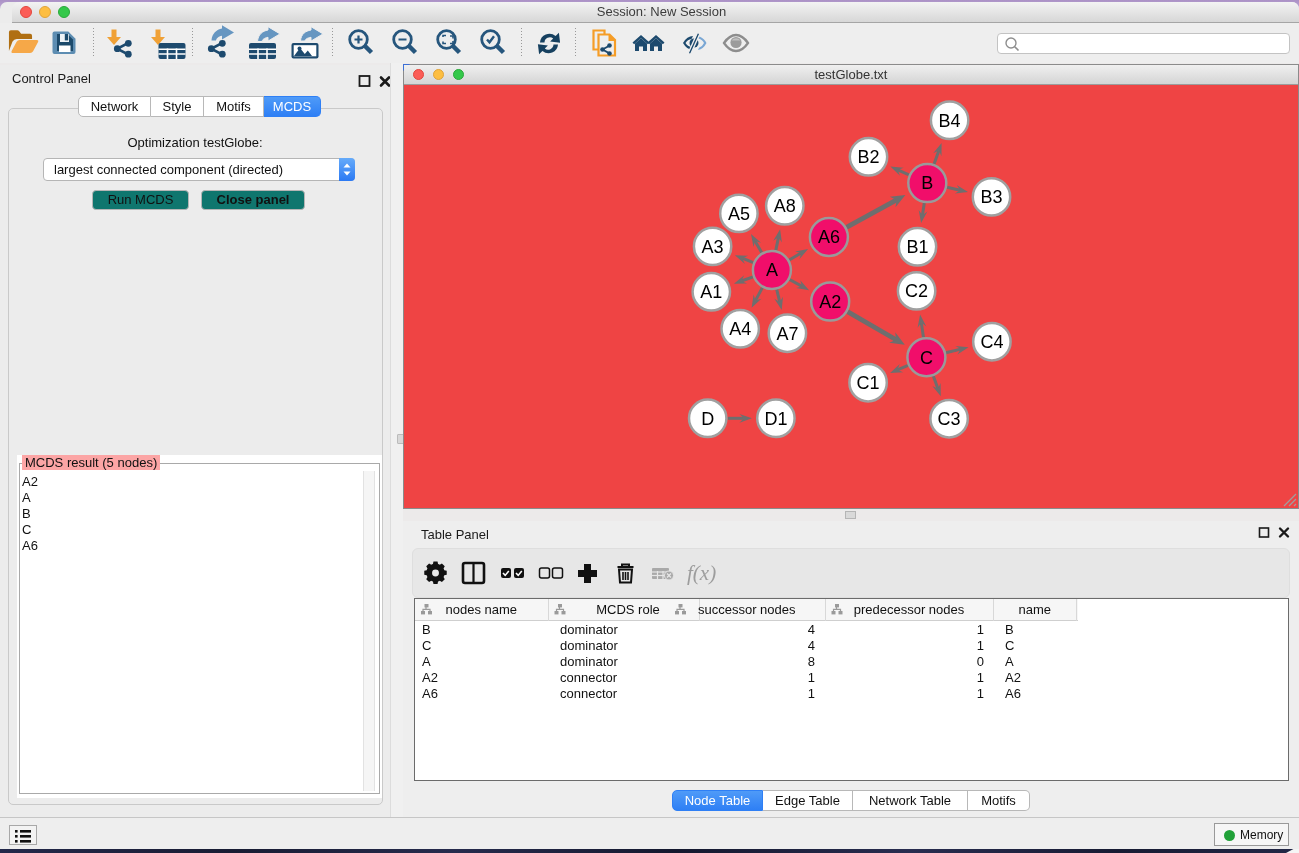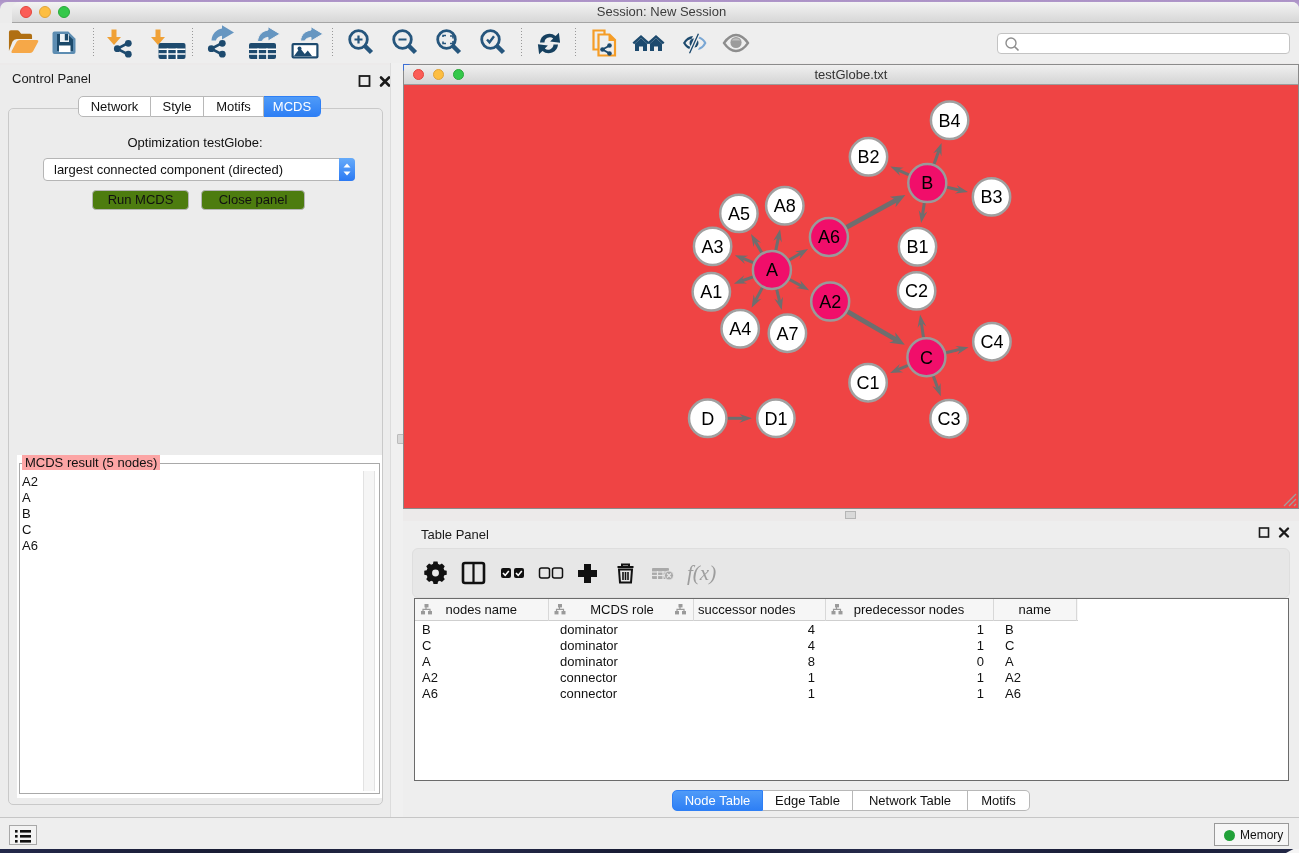--- a/index.html
+++ b/index.html
@@ -36,21 +36,21 @@
 #cpanel .hdr { position:absolute; left:12px; top:6px; font-size:13px; color:#1a1a1a; }
 .paneltab { position:absolute; display:flex; font-size:13px; z-index:5; }
 .paneltab .seg { background:#fff; border:1px solid #b8b8b8; border-left:none; padding:0 14px; line-height:19px; height:21px; color:#111; }
 .paneltab .seg:first-child { border-left:1px solid #b8b8b8; border-radius:5px 0 0 5px; }
 .paneltab .seg:last-child { border-radius:0 5px 5px 0; }
 .paneltab .seg.sel { background:linear-gradient(#4f9bf8,#2e7ff5); border-color:#2e7ff5; color:#fff; }
 #cpane { position:absolute; left:8px; top:43px; width:375px; height:697px; background:#ececec; border:1px solid #c9c9c9; border-radius:5px; }
 #optlabel { position:absolute; left:0; top:70px; width:390px; text-align:center; font-size:13px; color:#111; }
 #optsel { position:absolute; left:43px; top:93px; width:312px; height:23px; background:#fff; border:1px solid #b5b5b5; border-radius:4px; font-size:13px; color:#111; line-height:21px; padding-left:10px; }
 #optsel .stepper { position:absolute; right:-1px; top:-1px; width:16px; height:23px; border-radius:0 4px 4px 0; background:linear-gradient(#66abfa,#2b79f3); }
-.cbtn { position:absolute; height:20px; background:#4d7c0f; border:1px solid #b5b5b5; border-radius:4px; font-size:13px; color:#111; text-align:center; line-height:18px; }
+.cbtn { position:absolute; height:20px; background:#0f766e; border:1px solid #b5b5b5; border-radius:4px; font-size:13px; color:#111; text-align:center; line-height:18px; }
 #mcdsbox { position:absolute; left:17px; top:390px; width:365px; height:343px; background:#fff; }
 #mcdsfield { position:absolute; left:2px; top:8px; right:2px; bottom:4px; border:1px solid #a9a9a9; }
 #mcdslegend { position:absolute; left:5px; top:0px; background:#fca5a5; padding:0 3px; font-size:13px; color:#111; }
 #mcdslist { position:absolute; left:5px; top:19px; font-size:13px; color:#111; line-height:16px; }
 #mcdsscroll { position:absolute; right:7px; top:16px; width:12px; height:320px; background:#f5f5f5; border-left:1px solid #e2e2e2; border-right:1px solid #e2e2e2; }
 
 
 #vdivider { left:390px; top:0; width:13px; height:754px; background:#f0f0f0; border-left:1px solid #dcdcdc; }
 #vhandle { position:absolute; left:6px; top:371px; width:8px; height:10px; background:#d8d8d8; border:1px solid #bbb; border-radius:1px; }
 
@@ -225,21 +225,21 @@
           <div class="seg sel" style="width:57px;text-align:center;padding:0;">MCDS</div>
       </div>
       <div id="cpane"></div>
       <div id="optlabel">Optimization testGlobe:</div>
       <div id="optsel">largest connected component (directed)<div class="stepper">
         <svg width="16" height="23" style="position:absolute;left:0;top:0">
           <path d="M4.5,9.5 l3.5,-4 3.5,4 z M4.5,13.5 l3.5,4 3.5,-4 z" fill="#fff"></path>
         </svg>
           </div></div>
       <div class="cbtn" style="left:92px; top:125px; width:97px;">Run MCDS</div>
-      <div class="cbtn" style="left:201px; top:125px; width:104px;">Close panel</div>
+      <div class="cbtn" style="left:201px; top:125px; width:104px;font-weight:bold;">Close panel</div>
       <div id="mcdsbox">
         <div id="mcdsfield"></div>
         <div id="mcdslegend">MCDS result (5 nodes)</div>
         <div id="mcdslist">A2<br>A<br>B<br>C<br>A6</div>
         <div id="mcdsscroll"></div>
       </div>
     </div>
     <div id="vdivider" class="abs">
         <div id="vhandle"></div>
       </div>
@@ -390,21 +390,21 @@
             <circle cx="265" cy="32.5" r="4.5" fill="#a9a9a9" stroke="#e7e7e7" stroke-width="1"></circle>
             <path d="M263,30.5 l4,4 m0,-4 l-4,4" stroke="#e7e7e7" stroke-width="1.3"></path>
           </g>
 
           <text x="283" y="37" font-family="Liberation Serif, serif" font-style="italic" font-size="21" fill="#9d9d9d">f(x)</text>
         </svg>
       </div>
       <div id="ttable">
         <div id="thead">
           <div class="thcol" style="left:0; width:133.5px;">nodes name</div>
-          <div class="thcol" style="left:136px; width:143px;">MCDS role</div>
+          <div class="thcol" style="left:142px; width:143px;">MCDS role</div>
           <div class="thcol" style="left:254px; width:156.5px;">successor nodes</div>
           <div class="thcol" style="left:410.5px; width:168px;">predecessor nodes</div>
           <div class="thcol" style="left:578.5px; width:83.5px;">name</div>
         </div>
         <svg width="680" height="22" style="position:absolute;left:0;top:0">
           <g fill="#9a9a9a">
             <g transform="translate(6,5)">
                 <rect x="3.5" y="0" width="4" height="3.4"></rect>
                 <rect x="0" y="7" width="4" height="3.4"></rect>
                 <rect x="7" y="7" width="4" height="3.4"></rect>

